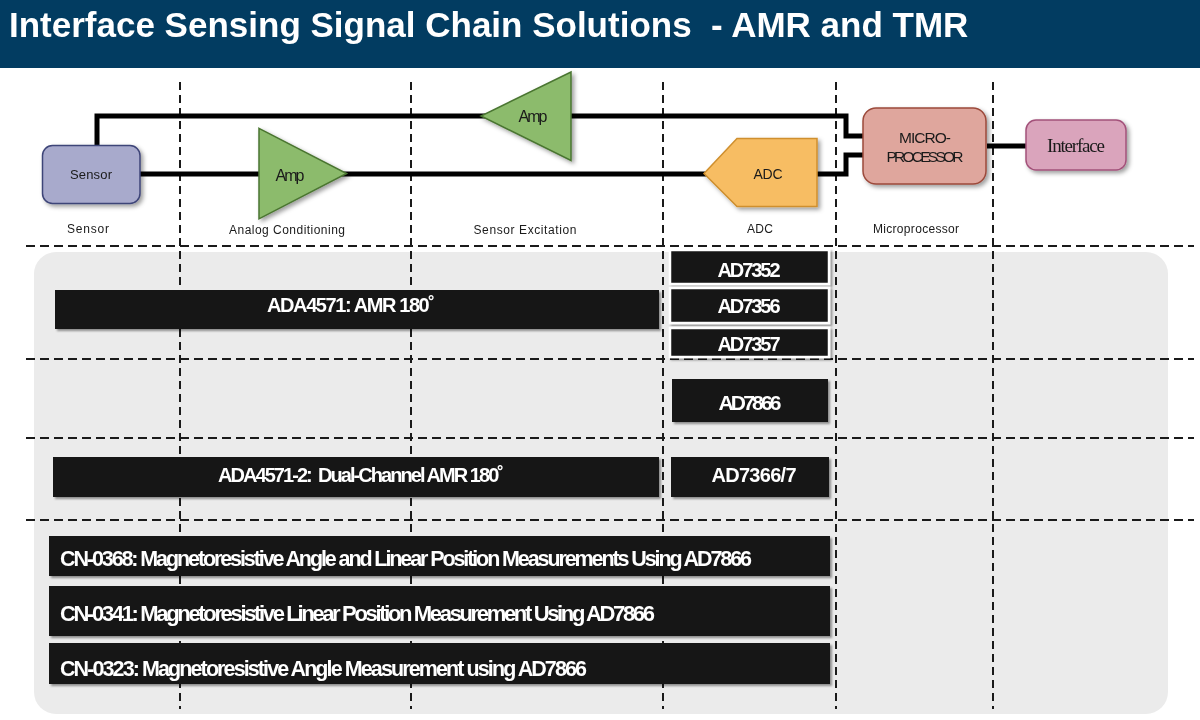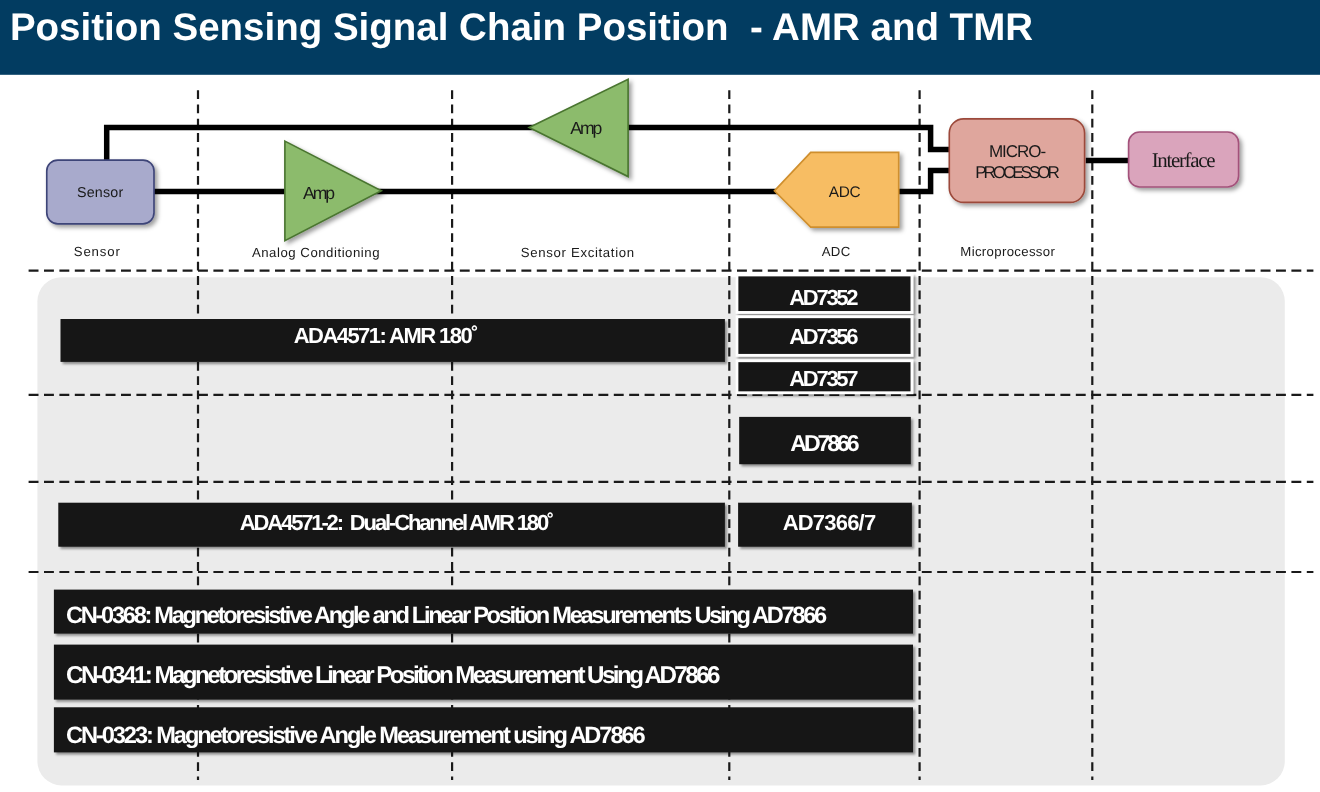--- a/index.html
+++ b/index.html
@@ -7,21 +7,21 @@
         font-family:"Liberation Sans", sans-serif;}
   #hdr{position:absolute;left:0;top:0;width:1200px;height:68px;background:#023c61;}
   #hdr span{position:absolute;left:9px;top:5px;font-size:35px;line-height:40px;font-weight:bold;color:#ffffff;
         letter-spacing:0px;white-space:pre;}
   svg{position:absolute;left:0;top:0;}
 </style>
 </head>
 <body>
 <div id="page">
   <div id="hdr">
-      <span>Position Sensing Signal Chain Position  - AMR and TMR</span>
+      <span>Interface Sensing Signal Chain Solutions  - AMR and TMR</span>
     </div>
   <svg width="1200" height="720" viewBox="0 0 1200 720">
     <defs>
       <filter id="sh" x="-20%" y="-20%" width="150%" height="150%">
         <feDropShadow dx="2.5" dy="2.5" stdDeviation="2" flood-color="#000000" flood-opacity="0.38"></feDropShadow>
       </filter>
       <filter id="shb" x="-20%" y="-20%" width="150%" height="150%">
         <feDropShadow dx="2" dy="2" stdDeviation="1.2" flood-color="#000000" flood-opacity="0.4"></feDropShadow>
       </filter>
     </defs>

